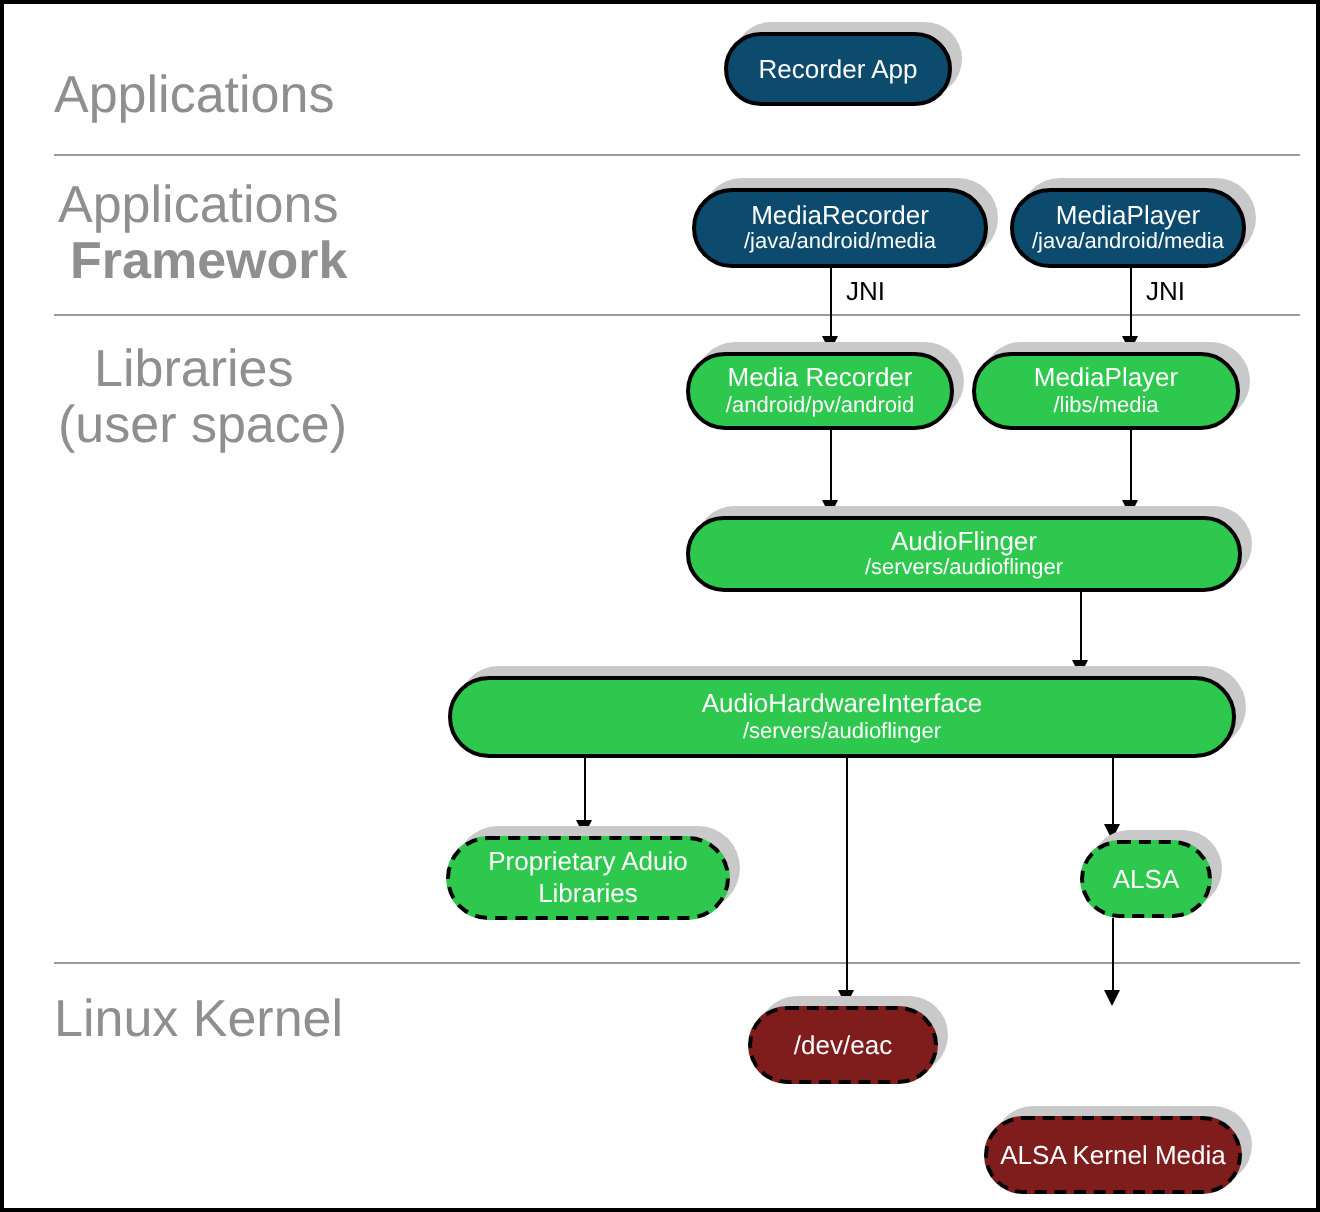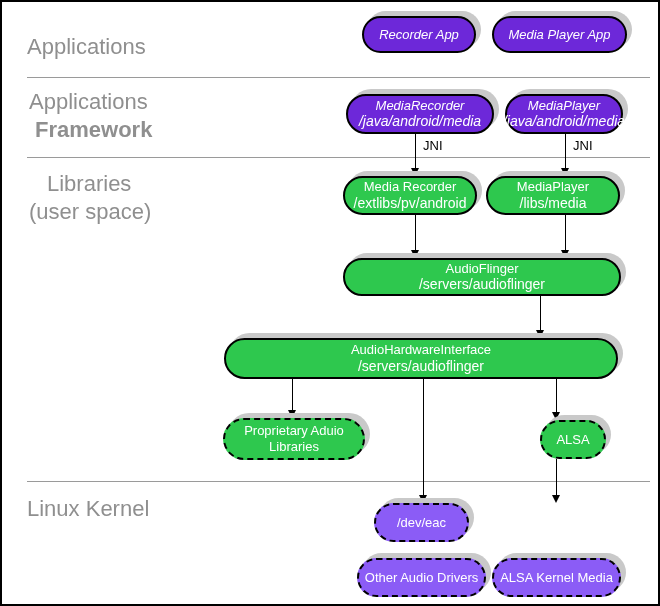--- a/index.html
+++ b/index.html
@@ -2,35 +2,35 @@
 <html><head>
 <meta charset="utf-8">
 <style>
   html,body{margin:0;padding:0;background:#fff;}
   .canvas{
     position:relative;width:660px;height:606px;background:#ffffff;
     border:2px solid #000;box-sizing:border-box;overflow:hidden;
     font-family:"Liberation Sans",sans-serif;
   }
   .layer-label{
-    position:absolute;color:#8f8f8f;font-size:22px;line-height:28px;
+    position:absolute;color:#8f8f8f;font-size:26px;line-height:28px;
     white-space:nowrap;
   }
   .divider{position:absolute;left:25px;width:623px;height:1px;background:#9a9a9a;}
   .pill{
     position:absolute;box-sizing:border-box;border:2px solid #000;border-radius:999px;
     display:flex;flex-direction:column;align-items:center;justify-content:center;
     color:#ffffff;text-align:center;line-height:1.2;
     box-shadow:5px -5px 0 #c9c9c9;
   }
   .pill .title{font-size:13px;}
-  .pill .subtitle{font-size:14px;}
-  .blue{background:#6d28d9;font-style:italic;}
+  .pill .subtitle{font-size:11px;}
+  .blue{background:#0c4a6e;}
   .green{background:#2ec84e;}
-  .red{background:#8b5cf6;}
+  .red{background:#7f1d1d;}
   .dashed{border-style:dashed;}
   .arrow{position:absolute;width:9px;}
   .arrow .shaft{position:absolute;left:4px;top:0;bottom:6px;width:1px;background:#000;}
   .arrow .head{
     position:absolute;left:0;bottom:0;width:0;height:0;
     border-left:4.5px solid transparent;border-right:4.5px solid transparent;
     border-top:8px solid #000;
   }
   .jni{position:absolute;font-size:13px;color:#000;}
   .wrap2{width:120px;}
@@ -55,23 +55,20 @@
     <div style="padding-left:18px;">Libraries</div>
     <div>(user space)</div>
   </div>
   <div class="layer-label" style="left:25px;top:493px;">
     <div>Linux Kernel</div>
   </div>
 
   <div class="pill blue" style="left:360px;top:14px;width:114px;height:37px;">
     <span class="title">Recorder App</span>
   </div>
-  <div class="pill blue" style="left:490px;top:14px;width:135px;height:37px;">
-    <span class="title">Media Player App</span>
-  </div>
 
   <div class="pill blue" style="left:344px;top:92px;width:148px;height:40px;">
     <span class="title">MediaRecorder</span>
     <span class="subtitle">/java/android/media</span>
   </div>
   <div class="pill blue" style="left:503px;top:92px;width:118px;height:40px;">
     <span class="title">MediaPlayer</span>
     <span class="subtitle">/java/android/media</span>
   </div>
 
@@ -81,21 +78,21 @@
     </div>
   <div class="arrow" style="left:559px;top:132px;height:42px;">
       <div class="shaft"></div>
       <div class="head"></div>
     </div>
   <div class="jni" style="left:421px;top:136px;">JNI</div>
   <div class="jni" style="left:571px;top:136px;">JNI</div>
 
   <div class="pill green" style="left:341px;top:174px;width:134px;height:39px;">
     <span class="title">Media Recorder</span>
-    <span class="subtitle">/extlibs/pv/android</span>
+    <span class="subtitle">/android/pv/android</span>
   </div>
   <div class="pill green" style="left:484px;top:174px;width:134px;height:39px;">
     <span class="title">MediaPlayer</span>
     <span class="subtitle">/libs/media</span>
   </div>
 
   <div class="arrow" style="left:409px;top:213px;height:43px;">
       <div class="shaft"></div>
       <div class="head"></div>
     </div>
@@ -140,20 +137,17 @@
   </div>
 
   <div class="arrow" style="left:550px;top:457px;height:44px;">
       <div class="shaft"></div>
       <div class="head"></div>
     </div>
 
   <div class="pill red dashed" style="left:372px;top:501px;width:95px;height:39px;">
     <span class="title">/dev/eac</span>
   </div>
-  <div class="pill red dashed" style="left:355px;top:556px;width:129px;height:39px;">
-    <span class="title">Other Audio Drivers</span>
-  </div>
   <div class="pill red dashed" style="left:490px;top:556px;width:129px;height:39px;">
     <span class="title">ALSA Kernel Media</span>
   </div>
 
 </div>
 
 </body></html>

